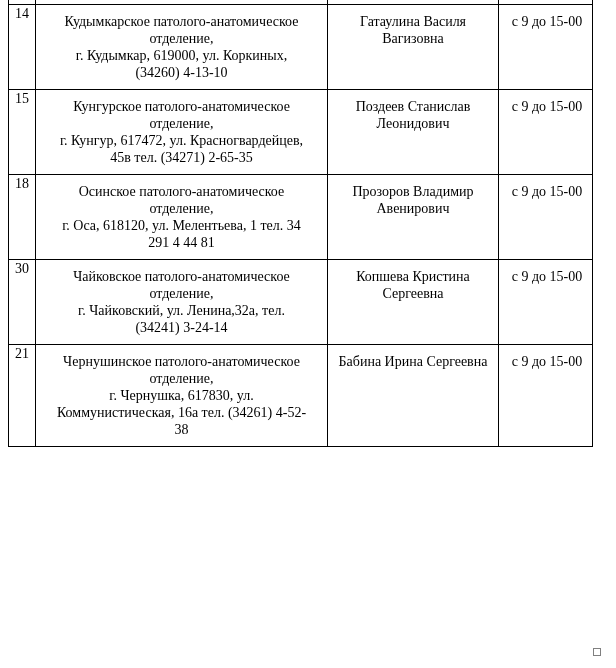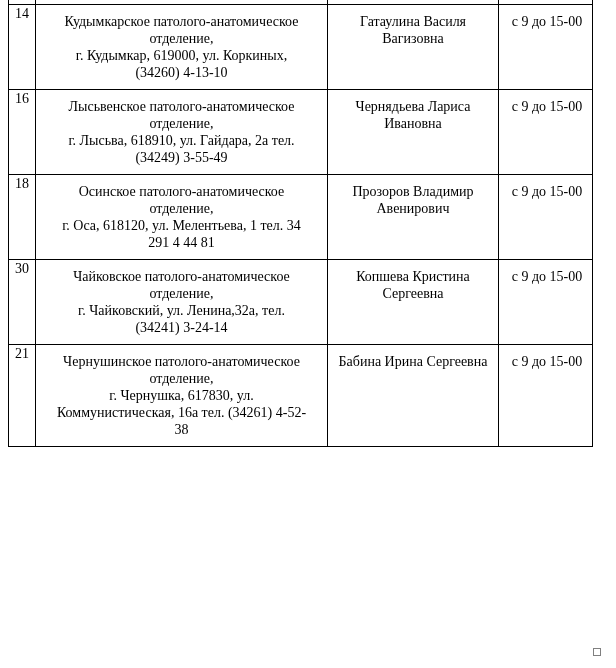--- a/index.html
+++ b/index.html
@@ -63,31 +63,31 @@
       <td class="num">14</td>
       <td>Кудымкарское патолого-анатомическое
 отделение,
 г. Кудымкар, 619000, ул. Коркиных,
 (34260) 4-13-10</td>
       <td>Гатаулина Василя
 Вагизовна</td>
       <td class="hrs">с 9 до 15-00</td>
     </tr>
 
-
     <tr style="height:70px">
-      <td class="num">16</td>
-      <td>Лысьвенское патолого-анатомическое
+      <td class="num">15</td>
+      <td>Кунгурское патолого-анатомическое
 отделение,
-г. Лысьва, 618910, ул. Гайдара, 2а тел.
-(34249) 3-55-49</td>
-      <td>Чернядьева Лариса
-Ивановна</td>
+г. Кунгур, 617472, ул. Красногвардейцев,
+45в тел. (34271) 2-65-35</td>
+      <td>Поздеев Станислав
+Леонидович</td>
       <td class="hrs">с 9 до 15-00</td>
     </tr>
+
 
 
     <tr style="height:68px">
       <td class="num">18</td>
       <td>Осинское патолого-анатомическое
 отделение,
 г. Оса, 618120, ул. Мелентьева, 1 тел. 34
 291 4 44 81</td>
       <td>Прозоров Владимир
 Авенирович</td>

